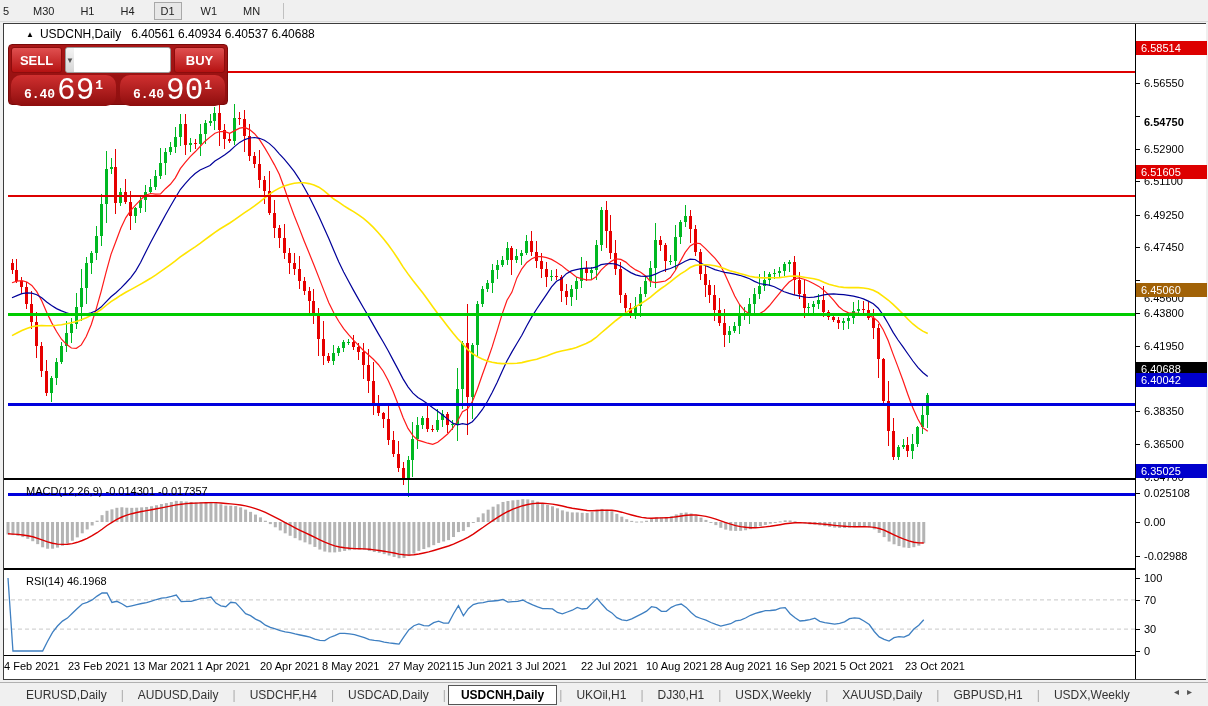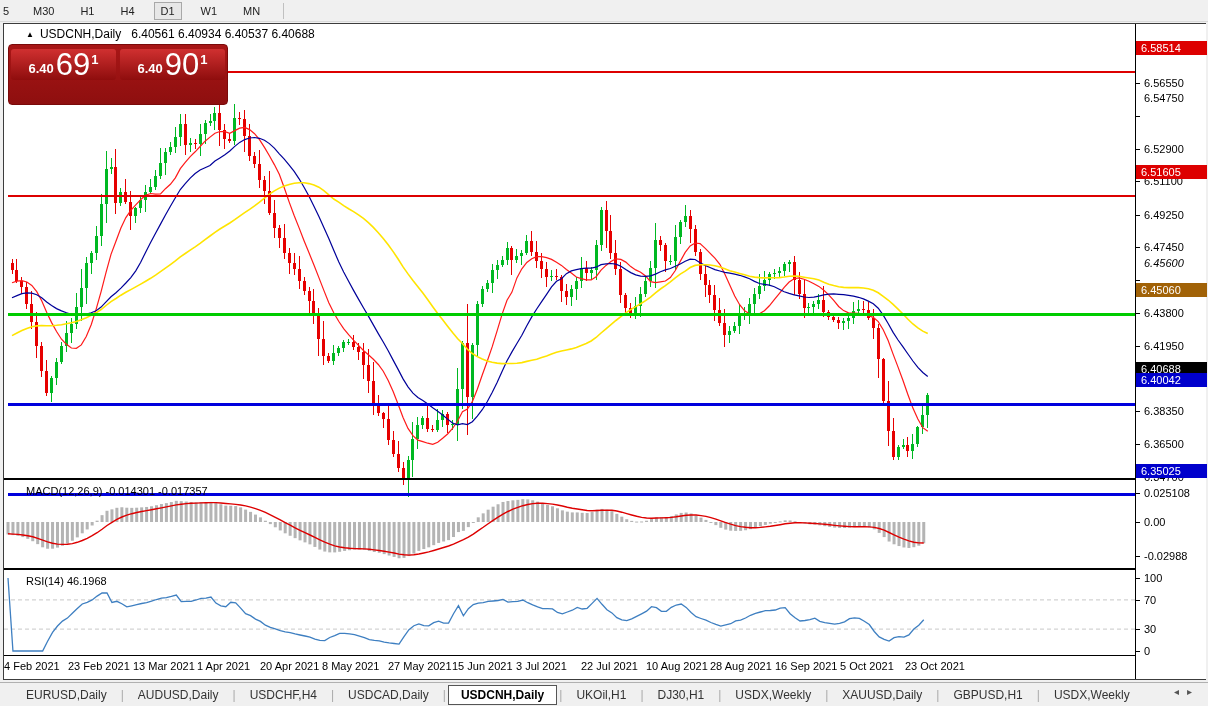--- a/index.html
+++ b/index.html
@@ -58,23 +58,23 @@
           border-radius:3px; color:#fff; font-size:13px; font-weight:bold;
           display:flex; align-items:center; justify-content:center; cursor:pointer; }
   .stepper { flex:1; display:flex; margin:0 3px; border:1px solid #9a9a9a; border-radius:3px;
              overflow:hidden; background:#dcdcdc; }
   .stp-btn { width:18px; background:linear-gradient(#f4f4f4,#d6d6d6); border:none; color:#555;
              font-size:8px; cursor:pointer; }
   .stepper input { flex:1; border:none; outline:none; text-align:right; padding-right:6px;
                    font-size:14px; color:#000; background:#fff;
                    font-family:"Liberation Sans", sans-serif; }
   #trade .row2 { display:flex; height:31px; margin-top:2px; }
-  .quote { flex:1; background:linear-gradient(#d03030,#8e0d0d); border-radius:3px;
+  .quote { flex:1; background:linear-gradient(#d03030,#8e0d0d); border-radius:10px;
            display:flex; align-items:flex-end; justify-content:center; color:#fff;
-           padding-bottom:1px; cursor:pointer; }
+           padding-bottom:1px; cursor:pointer;font-family:Liberation Mono, monospace; }
   .quote + .quote { margin-left:4px; }
   .q-small { font-size:13px; font-weight:bold; margin:0 2px 3px 0; }
   .q-big   { font-size:31px; line-height:29px; }
   .q-sup   { font-size:13px; font-weight:bold; margin:0 0 12px 1px; }
 
   
   #tab-bar { position:absolute; left:0; top:682px; width:1208px; height:24px;
              background:#f0f0f0; border-top:1px solid #b0b0b0; display:flex; align-items:center;
              font-size:12px; color:#333; padding-left:14px; }
   .tab { padding:3px 12px; cursor:pointer; white-space:nowrap; }
@@ -687,31 +687,31 @@
   <div class="hsep" id="sep2"></div>
   <div id="rsi-bottom"></div>
 
   <div class="ind-label" id="macd-label">MACD(12,26,9) -0.014301 -0.017357</div>
   <div class="ind-label" id="rsi-label">RSI(14) 46.1968</div>
 
   <div id="axis-col">
       <div class="tick-dash" style="top: 59.352px;"></div>
       <div class="tick-lbl" style="top: 53.352px;">6.56550</div>
       <div class="tick-dash" style="top: 91.752px;"></div>
-      <div class="tick-lbl" style="top: 68px;">6.54750</div>
+      <div class="tick-lbl" style="top: 92px; font-weight: bold;">6.54750</div>
       <div class="tick-dash" style="top: 125.052px;"></div>
       <div class="tick-lbl" style="top: 119.052px;">6.52900</div>
       <div class="tick-dash" style="top: 157.452px;"></div>
       <div class="tick-lbl" style="top: 151.452px;">6.51100</div>
       <div class="tick-dash" style="top: 190.752px;"></div>
       <div class="tick-lbl" style="top: 184.752px;">6.49250</div>
       <div class="tick-dash" style="top: 223.152px;"></div>
       <div class="tick-lbl" style="top: 217.152px;">6.47450</div>
       <div class="tick-dash" style="top: 256.452px;"></div>
-      <div class="tick-lbl" style="top: 233px; font-style: italic;">6.45600</div>
+      <div class="tick-lbl" style="top: 268px;">6.45600</div>
       <div class="tick-dash" style="top: 288.852px;"></div>
       <div class="tick-lbl" style="top: 282.852px;">6.43800</div>
       <div class="tick-dash" style="top: 322.152px;"></div>
       <div class="tick-lbl" style="top: 316.152px;">6.41950</div>
       <div class="tick-dash" style="top: 386.952px;"></div>
       <div class="tick-lbl" style="top: 380.952px;">6.38350</div>
       <div class="tick-dash" style="top: 420.252px;"></div>
       <div class="tick-lbl" style="top: 414.252px;">6.36500</div>
       <div class="tick-dash" style="top: 452.652px;"></div>
       <div class="tick-lbl" style="top: 446.652px;">6.34700</div>
@@ -748,20 +748,29 @@
       <div class="date-lbl" style="left: 512px;">3 Jul 2021</div>
       <div class="date-lbl" style="left: 577px;">22 Jul 2021</div>
       <div class="date-lbl" style="left: 642px;">10 Aug 2021</div>
       <div class="date-lbl" style="left: 706px;">28 Aug 2021</div>
       <div class="date-lbl" style="left: 771px;">16 Sep 2021</div>
       <div class="date-lbl" style="left: 836px;">5 Oct 2021</div>
       <div class="date-lbl" style="left: 901px;">23 Oct 2021</div>
     </div>
 
   <div id="trade">
+    <div class="row1">
+      <div class="tbtn">SELL</div>
+      <div class="stepper">
+        <button class="stp-btn">▼</button>
+        <input value="3.00" style="">
+
+      </div>
+      <div class="tbtn">BUY</div>
+    </div>
     <div class="row2">
       <div class="quote">
         <span class="q-small">6.40</span>
         <span class="q-big">69</span>
         <span class="q-sup">1</span>
       </div>
       <div class="quote">
         <span class="q-small">6.40</span>
         <span class="q-big">90</span>
         <span class="q-sup">1</span>

